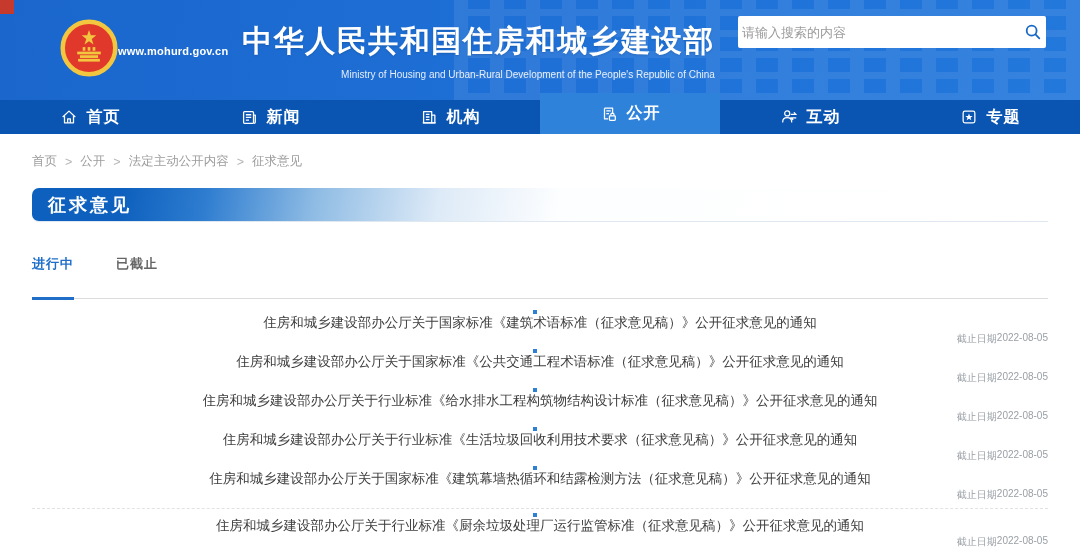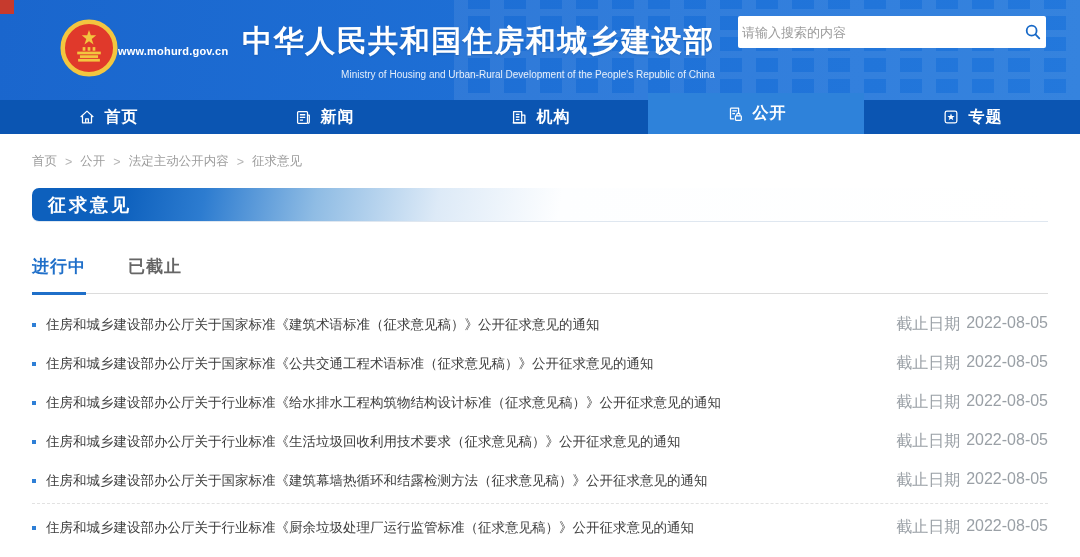--- a/index.html
+++ b/index.html
@@ -46,28 +46,28 @@
   .crumb { color:#9c9c9c; cursor:pointer; }
   .crumb.current { cursor:default; }
   .crumb-sep { color:#b5b5b5; }
 
   .section-bar { margin-top:18px; height:34px; border-radius:7px 0 0 7px;
     background:linear-gradient(100deg,#0d60bd 0%,#0d60bd 9%,#2d7cd0 17%,#8fbce4 28%,#ddeaf7 40%,#fdfeff 52%,#fff 100%);
     display:flex; align-items:center; border-bottom:1px solid #dfe7f0; }
   .section-title { color:#fff; font-size:18px; font-weight:bold; padding-left:16px; letter-spacing:3px; }
 
   .tabs { margin-top:33px; display:flex; gap:42px; border-bottom:1px solid #dcdcdc; }
-  .tab { font-size:17px; font-weight:bold; color:#666; padding-bottom:14px; cursor:pointer; letter-spacing:1px; }
+  .tab { font-size:13px; font-weight:bold; color:#666; padding-bottom:24px; cursor:pointer; letter-spacing:1px; }
   .tab.active { color:#1f6fc9; border-bottom:3px solid #1f6fc9; margin-bottom:-2px; }
 
   .list { margin-top:11px; }
-  .row { height:39px; display:flex; align-items:center; cursor:pointer; }
+  .row { height:39px; display:flex; align-items:center; cursor:pointer;flex-direction:column; }
   .bullet { width:4px; height:4px; background:#2e7fd6; margin-right:10px; flex:none; }
   .row-title { font-size:13.5px; color:#3d3d3d; white-space:nowrap; overflow:hidden; }
-  .row-date { margin-left:auto; color:#9aa0a6; font-size:16px; display:flex; gap:6px; white-space:nowrap;
+  .row-date { margin-left:auto; color:#9aa0a6; font-size:10px; display:flex; white-space:nowrap;
     padding-left:20px; }
   .divider { border-top:1px dashed #e2e2e2; margin:3px 0 4px 0; }
 </style>
 </head>
 <body>
 
 <div class="header">
   <div class="red-corner"></div>
   <div class="header-pattern"></div>
 
@@ -142,20 +142,30 @@
           <path d="M5 3.5 V15.5 H9"></path>
           <path d="M7 6.5 H12 M7 9.5 H10"></path>
         <rect x="10.5" y="12" width="6.5" height="5" rx="0.8"></rect>
           <path d="M12 12 V10.8 a1.8 1.8 0 0 1 3.6 0 V12"></path>
       </svg>
       </span>
     <span>公开</span>
   </div>
   <div class="nav-item">
     <span class="nav-icon">
+      <svg width="18" height="18" viewBox="0 0 20 20" fill="none" stroke="#fff" stroke-width="1.4" stroke-linecap="round">
+        <circle cx="8" cy="6" r="2.8"></circle>
+          <path d="M3 15.5 c0-3 2.2-4.8 5-4.8 s5 1.8 5 4.8"></path>
+        <path d="M12.5 7 H17.5 L15.8 5.2 M17.5 11 H12.5 L14.2 12.8"></path>
+      </svg>
+      </span>
+    <span>互动</span>
+  </div>
+  <div class="nav-item">
+    <span class="nav-icon">
       <svg width="18" height="18" viewBox="0 0 20 20" fill="none" stroke="#fff" stroke-width="1.4" stroke-linejoin="round">
         <rect x="3.5" y="3.5" width="13" height="13" rx="2"></rect>
         <polygon fill="#fff" stroke="none" points="10,6.2 11.1,8.9 14,8.9 11.7,10.8 12.6,13.6 10,11.9 7.4,13.6 8.3,10.8 6,8.9 8.9,8.9"></polygon>
       </svg>
       </span>
     <span>专题</span>
   </div>
 </div>
 
 <div class="content">

